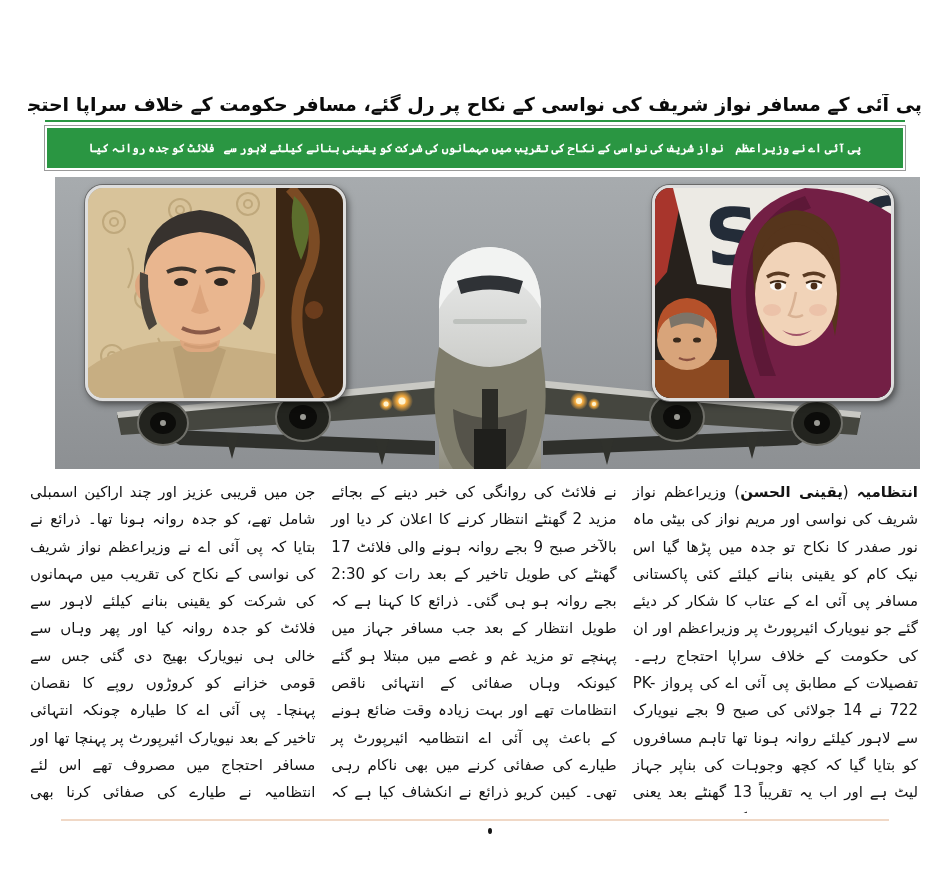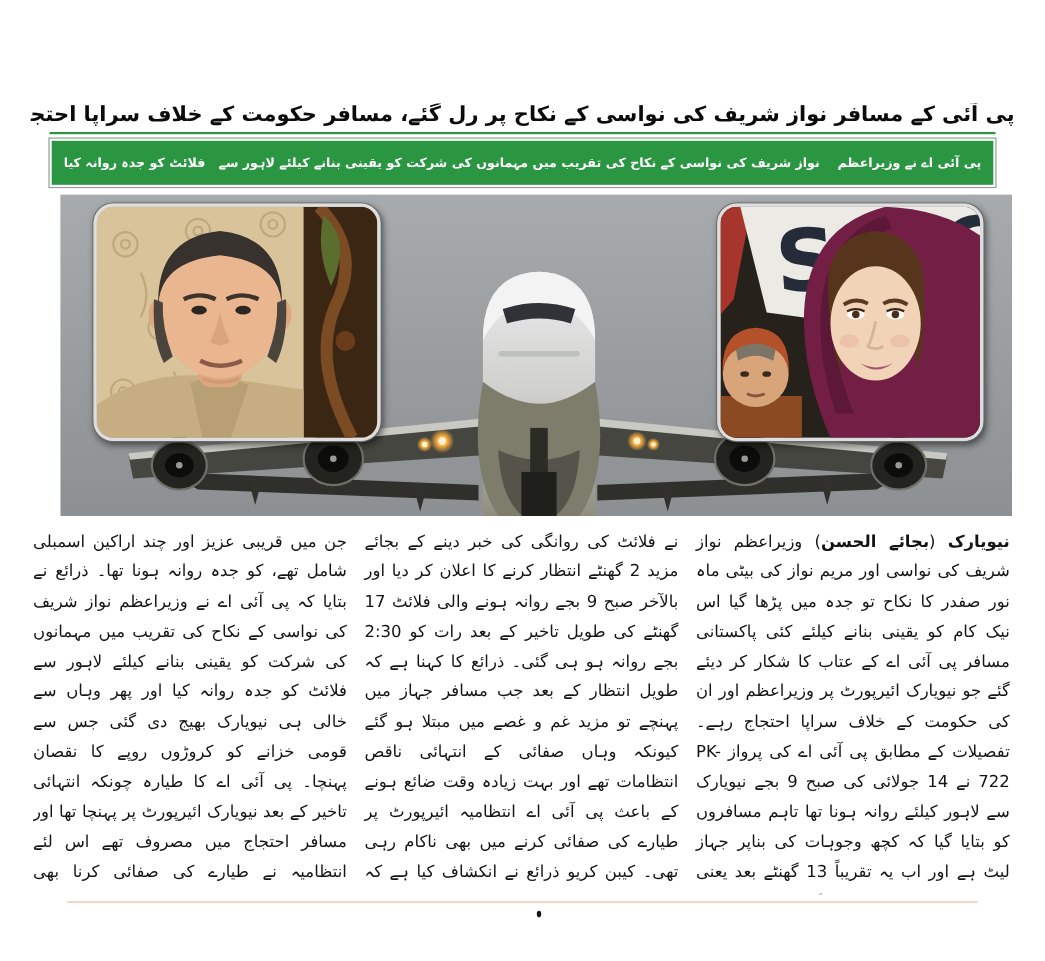--- a/index.html
+++ b/index.html
@@ -21,21 +21,21 @@
     letter-spacing:-.5px;line-height:1.15;width:100%;text-align:center;
     overflow:hidden;
   }
 
   
   .bar-outer{margin:4px 45px 0 45px;}
   .green-underline{height:2px;background:#2a9642;margin-bottom:4px;}
   .subheadline-bar{
     background:#2a9642;border:2px solid #ffffff;box-shadow:0 0 0 1px #9a9a9a;
     height:40px;display:flex;align-items:center;justify-content:flex-start;
-    direction:rtl;padding:0 8px;
+    direction:rtl;padding:0 8px;font-family:Liberation Serif, serif;
   }
   .subheadline{
     color:#ffffff;font-size:20px;font-weight:bold;white-space:nowrap;
     width:100%;text-align:center;overflow:hidden;
   }
 
   
   .photo-strip{
     position:relative;margin:7px 30px 0 55px;width:865px;height:292px;
     overflow:hidden;background:#999c9f;
@@ -234,22 +234,22 @@
         <path d="M141 104 Q138 120 134 127 Q141 131 148 127" stroke="#d9b294" stroke-width="2.5" fill="none"></path>
         <ellipse cx="117" cy="122" rx="9" ry="6" fill="#e8b49c" opacity="0.55"></ellipse>
         <ellipse cx="163" cy="122" rx="9" ry="6" fill="#e8b49c" opacity="0.55"></ellipse>
         <path d="M127 142 Q141 150 157 142 Q141 154 127 142 Z" fill="#a2556a"></path>
       </svg>
     </div>
   </div>
 
   <div class="article">
     <div class="article-column">
-      <span class="dateline">نیویارک</span>
-      <span> (</span><span class="reporter">بجائے الحسن</span><span>) </span>
+      <span class="dateline">انتظامیہ</span>
+      <span> (</span><span class="reporter">یقینی الحسن</span><span>) </span>
       <span>وزیراعظم نواز شریف کی نواسی اور مریم نواز کی بیٹی ماہ نور صفدر کا نکاح تو جدہ میں پڑھا گیا اس نیک کام کو یقینی بنانے کیلئے کئی پاکستانی مسافر پی آئی اے کے عتاب کا شکار کر دیئے گئے جو نیویارک ائیرپورٹ پر وزیراعظم اور ان کی حکومت کے خلاف سراپا احتجاج رہے۔ تفصیلات کے مطابق پی آئی اے کی پرواز PK-722 نے 14 جولائی کی صبح 9 بجے نیویارک سے لاہور کیلئے روانہ ہونا تھا تاہم مسافروں کو بتایا گیا کہ کچھ وجوہات کی بناپر جہاز لیٹ ہے اور اب یہ تقریباً 13 گھنٹے بعد یعنی رات 10:45 بجے روانہ ہوگا لیکن طیارہ نہ پہنچنے کے باعث مسافروں کو 12:30 بجے روانگی کی نوید سنائی گئی۔ اس بار بھی حکام</span>
     </div>
     <div class="article-column">
       <span>نے فلائٹ کی روانگی کی خبر دینے کے بجائے مزید 2 گھنٹے انتظار کرنے کا اعلان کر دیا اور بالآخر صبح 9 بجے روانہ ہونے والی فلائٹ 17 گھنٹے کی طویل تاخیر کے بعد رات کو 2:30 بجے روانہ ہو ہی گئی۔ ذرائع کا کہنا ہے کہ طویل انتظار کے بعد جب مسافر جہاز میں پہنچے تو مزید غم و غصے میں مبتلا ہو گئے کیونکہ وہاں صفائی کے انتہائی ناقص انتظامات تھے اور بہت زیادہ وقت ضائع ہونے کے باعث پی آئی اے انتظامیہ ائیرپورٹ پر طیارے کی صفائی کرنے میں بھی ناکام رہی تھی۔ کیبن کریو ذرائع نے انکشاف کیا ہے کہ فلائٹ میں تاخیر کی وجہ جدہ میں وزیراعظم نواز شریف کی نواسی کا نکاح تھا کیونکہ اس تقریب میں شرکت کیلئے کچھ خصوصی مہمانوں</span>
     </div>
     <div class="article-column">
       <span>جن میں قریبی عزیز اور چند اراکین اسمبلی شامل تھے، کو جدہ روانہ ہونا تھا۔ ذرائع نے بتایا کہ پی آئی اے نے وزیراعظم نواز شریف کی نواسی کے نکاح کی تقریب میں مہمانوں کی شرکت کو یقینی بنانے کیلئے لاہور سے فلائٹ کو جدہ روانہ کیا اور پھر وہاں سے خالی ہی نیویارک بھیج دی گئی جس سے قومی خزانے کو کروڑوں روپے کا نقصان پہنچا۔ پی آئی اے کا طیارہ چونکہ انتہائی تاخیر کے بعد نیویارک ائیرپورٹ پر پہنچا تھا اور مسافر احتجاج میں مصروف تھے اس لئے انتظامیہ نے طیارے کی صفائی کرنا بھی مناسب نہ سمجھا اور مسافروں کو سوار کر کے جلد از جلد لاہور کیلئے روانہ کر دیا گیا۔</span>
     </div>
   </div>
 

